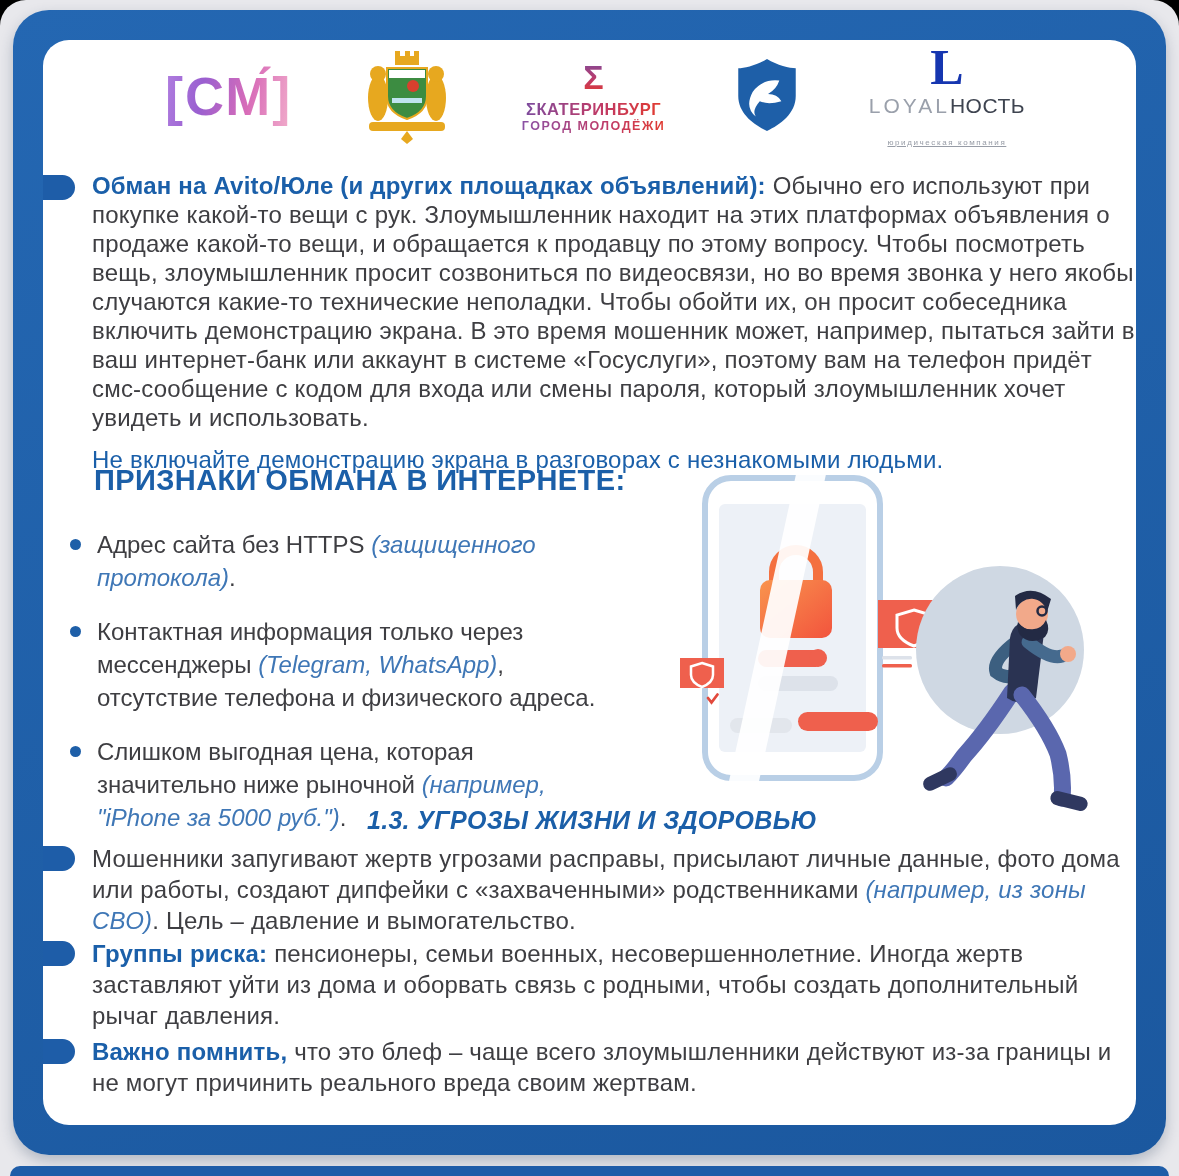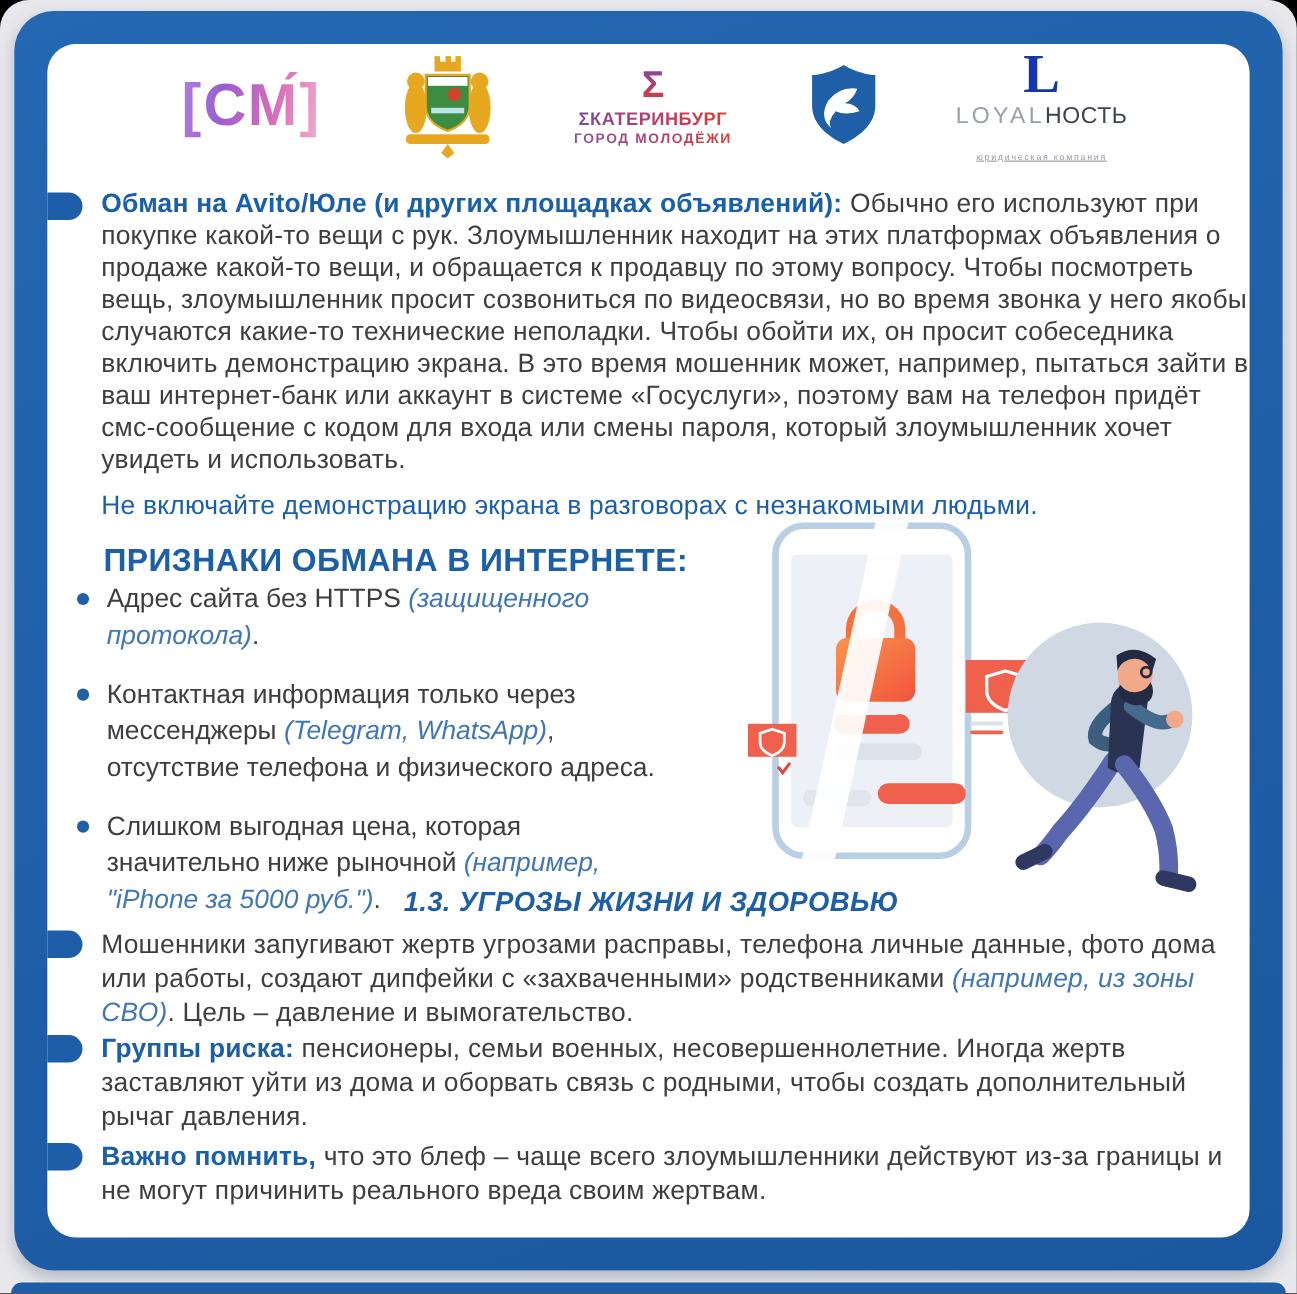--- a/index.html
+++ b/index.html
@@ -44,21 +44,21 @@
   .loyal-name .p2{color:#3e4450;letter-spacing:.5px;}
   .loyal-sub{font-size:8px;color:#979ca6;letter-spacing:1.6px;margin-top:20px;text-decoration:underline;}
 
   
   .intro{position:absolute;left:92px;top:171px;width:1046px;z-index:4;margin:0;
          font-size:24px;line-height:29px;letter-spacing:.2px;color:#3e3e42;}
   .blue-bold{color:#1a5fa9;font-weight:700;}
   .warning{display:block;color:#1a5fa9;font-weight:400;margin-top:13px;}
   .accent-i{color:#3f77b6;font-style:italic;}
 
-  .signs-heading{position:absolute;left:94px;top:494px;margin:0;z-index:4;
+  .signs-heading{position:absolute;left:94px;top:464px;margin:0;z-index:4;
                  font-size:29px;font-weight:700;color:#1b5fa8;letter-spacing:.4px;}
   .bullets{position:absolute;left:70px;top:528px;width:530px;z-index:4;
            list-style:none;margin:0;padding:0;font-size:24px;line-height:33px;color:#3e3e42;}
   .bullets li{display:flex;gap:16px;margin-bottom:21px;}
   .dot{flex:0 0 auto;width:11px;height:11px;border-radius:50%;background:#1e5fa8;margin-top:11px;}
 
   .illus{position:absolute;left:650px;top:460px;width:480px;height:375px;z-index:3;}
 
   .threats-heading{position:absolute;left:92px;top:806px;width:1000px;margin:0;z-index:4;
                    text-align:center;font-size:25px;font-weight:700;font-style:italic;
@@ -191,20 +191,20 @@
         <circle cx="382" cy="154" r="16" fill="#f2a98a"></circle>
         <path d="M366 150 a16 16 0 0 1 31 2 l4 -13 q-19 -15 -36 -3 z" fill="#232a44"></path>
         <path d="M368 162 a16 16 0 0 0 28 -2 q5 10 -1 17 q-15 9 -25 -2 q-4 -7 -2 -13 z" fill="#232a44"></path>
         <circle cx="392" cy="151" r="4.5" fill="none" stroke="#232a44" stroke-width="2.5"></circle>
       </g>
     </svg>
   </div>
 
   <h3 class="threats-heading">1.3. УГРОЗЫ ЖИЗНИ И ЗДОРОВЬЮ</h3>
 
-  <p class="para p2"><span>Мошенники запугивают жертв угрозами расправы, телефона личные данные, фото дома или работы, создают дипфейки с «захваченными» родственниками </span><span class="accent-i">(например, из зоны СВО)</span><span>. Цель – давление и вымогательство.</span></p>
+  <p class="para p2"><span>Мошенники запугивают жертв угрозами расправы, присылают личные данные, фото дома или работы, создают дипфейки с «захваченными» родственниками </span><span class="accent-i">(например, из зоны СВО)</span><span>. Цель – давление и вымогательство.</span></p>
 
   <p class="para p3"><span class="blue-bold">Группы риска: </span><span>пенсионеры, семьи военных, несовершеннолетние. Иногда жертв заставляют уйти из дома и оборвать связь с родными, чтобы создать дополнительный рычаг давления.</span></p>
 
   <p class="para p4"><span class="blue-bold">Важно помнить, </span><span>что это блеф – чаще всего злоумышленники действуют из-за границы и не могут причинить реального вреда своим жертвам.</span></p>
 
   <div class="next-strip"></div>
 </div>
 
 </body></html>

